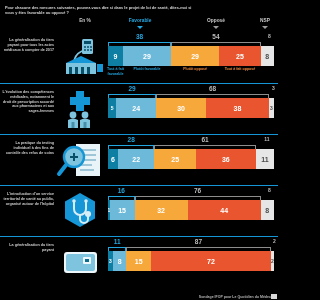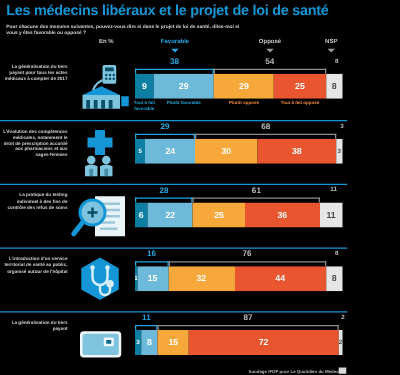--- a/index.html
+++ b/index.html
@@ -100,21 +100,20 @@
     position:absolute; right:1px; bottom:1px; width:6px; height:5px;
     background:#d8d8d8;
   }
 
   svg { display:block; }
 </style>
 </head>
 <body>
 
 <div class="header">
-  <div class="title">Les médecins libéraux et le projet de loi de santé</div>
   <div class="subtitle">Pour chacune des mesures suivantes, pouvez-vous dire si dans le projet de loi de santé, dites-moi si vous y êtes favorable ou opposé ?</div>
 </div>
 
 <div class="colhead">
   <span class="ch-en">En %</span>
   <span class="ch-fav">Favorable</span>
   <span class="ch-opp">Opposé</span>
   <span class="ch-nsp">NSP</span>
   <i class="caret fav"></i>
   <i class="caret opp"></i>

